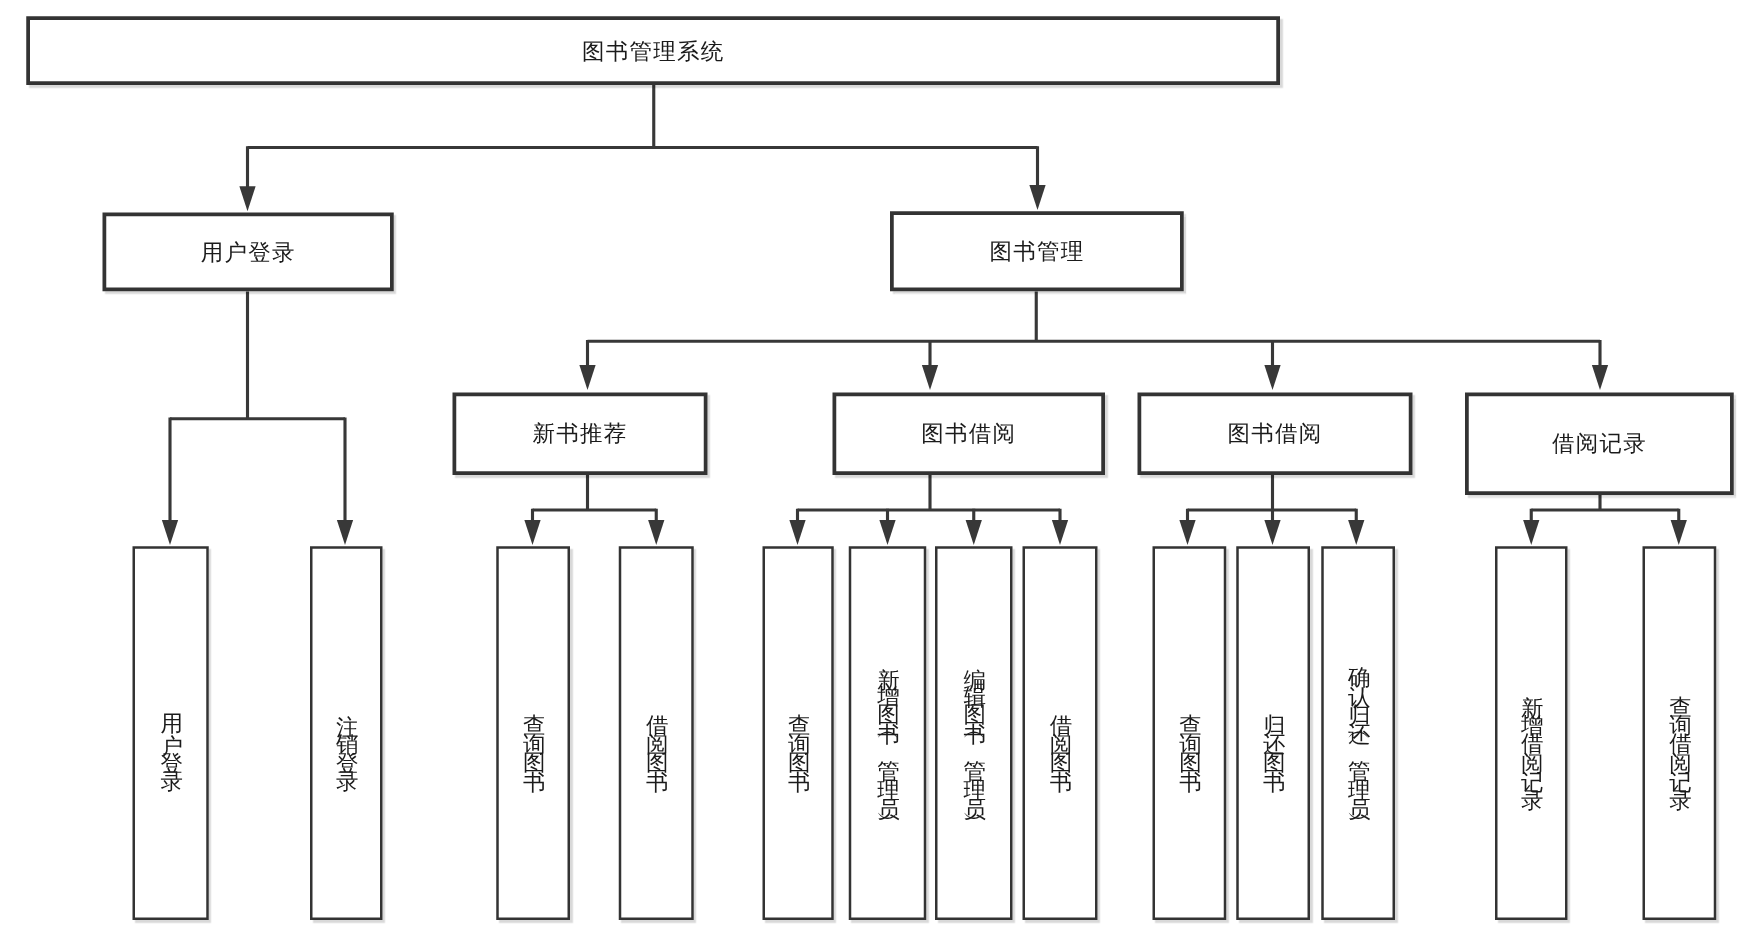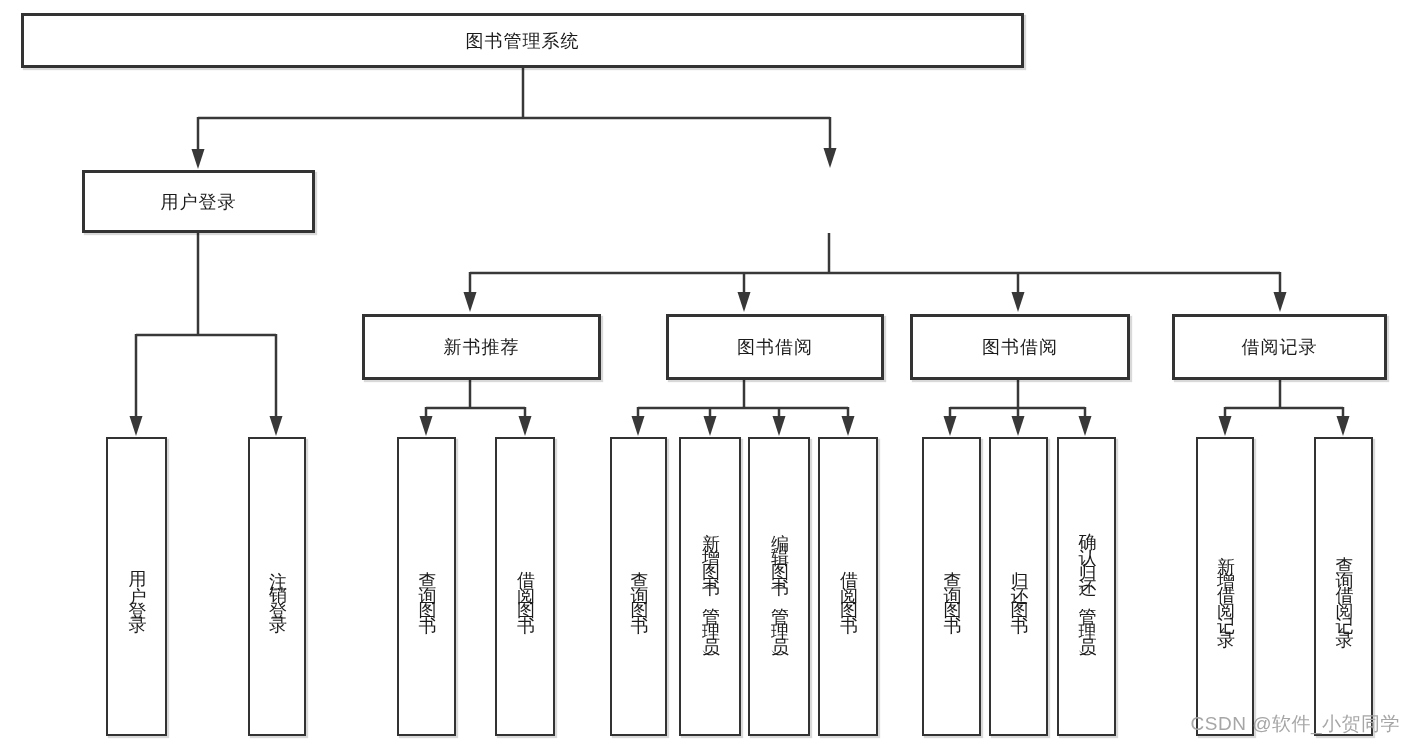--- a/index.html
+++ b/index.html
@@ -109,31 +109,34 @@
     </g>
   </svg>
 
   <div class="node" style="left:21px; top:13px; width:1003px; height:55px;">
     <span class="label">图书管理系统</span>
   </div>
 
   <div class="node" style="left:82px; top:170px; width:233px; height:63px;">
     <span class="label">用户登录</span>
   </div>
+  <div class="node" style="left:712px; top:169px; width:235px; height:64px;">
+    <span class="label">图书管理</span>
+  </div>
 
-  <div class="node" style="left:362px; top:314px; width:239px; height:66px;">
+  <div class="node" style="left:362px; top:314px; width:204px; height:66px;">
     <span class="label">新书推荐</span>
   </div>
   <div class="node" style="left:634px; top:314px; width:218px; height:66px;margin-left:32px;">
     <span class="label">图书借阅</span>
   </div>
   <div class="node" style="left:910px; top:314px; width:220px; height:66px;">
     <span class="label">图书借阅</span>
   </div>
-  <div class="node" style="left:1172px; top:314px; width:215px; height:66px;">
+  <div class="node" style="left:1172px; top:314px; width:215px; height:82px;">
     <span class="label">借阅记录</span>
   </div>
 
   <div class="node leaf" style="left:106px; top:437px; width:61px; height:299px;">
     <span class="vtext">用户登录</span>
   </div>
   <div class="node leaf" style="left:248px; top:437px; width:58px; height:299px;">
     <span class="vtext">注销登录</span>
   </div>
 
@@ -167,15 +170,14 @@
     <span class="vtext">确认归还（管理员）</span>
   </div>
 
   <div class="node leaf" style="left:1196px; top:437px; width:58px; height:299px;">
     <span class="vtext">新增借阅记录</span>
   </div>
   <div class="node leaf" style="left:1314px; top:437px; width:59px; height:299px;">
     <span class="vtext">查询借阅记录</span>
   </div>
 
-  <div class="watermark">CSDN @软件_小贺同学</div>
 
 </div>
 
 </body></html>

